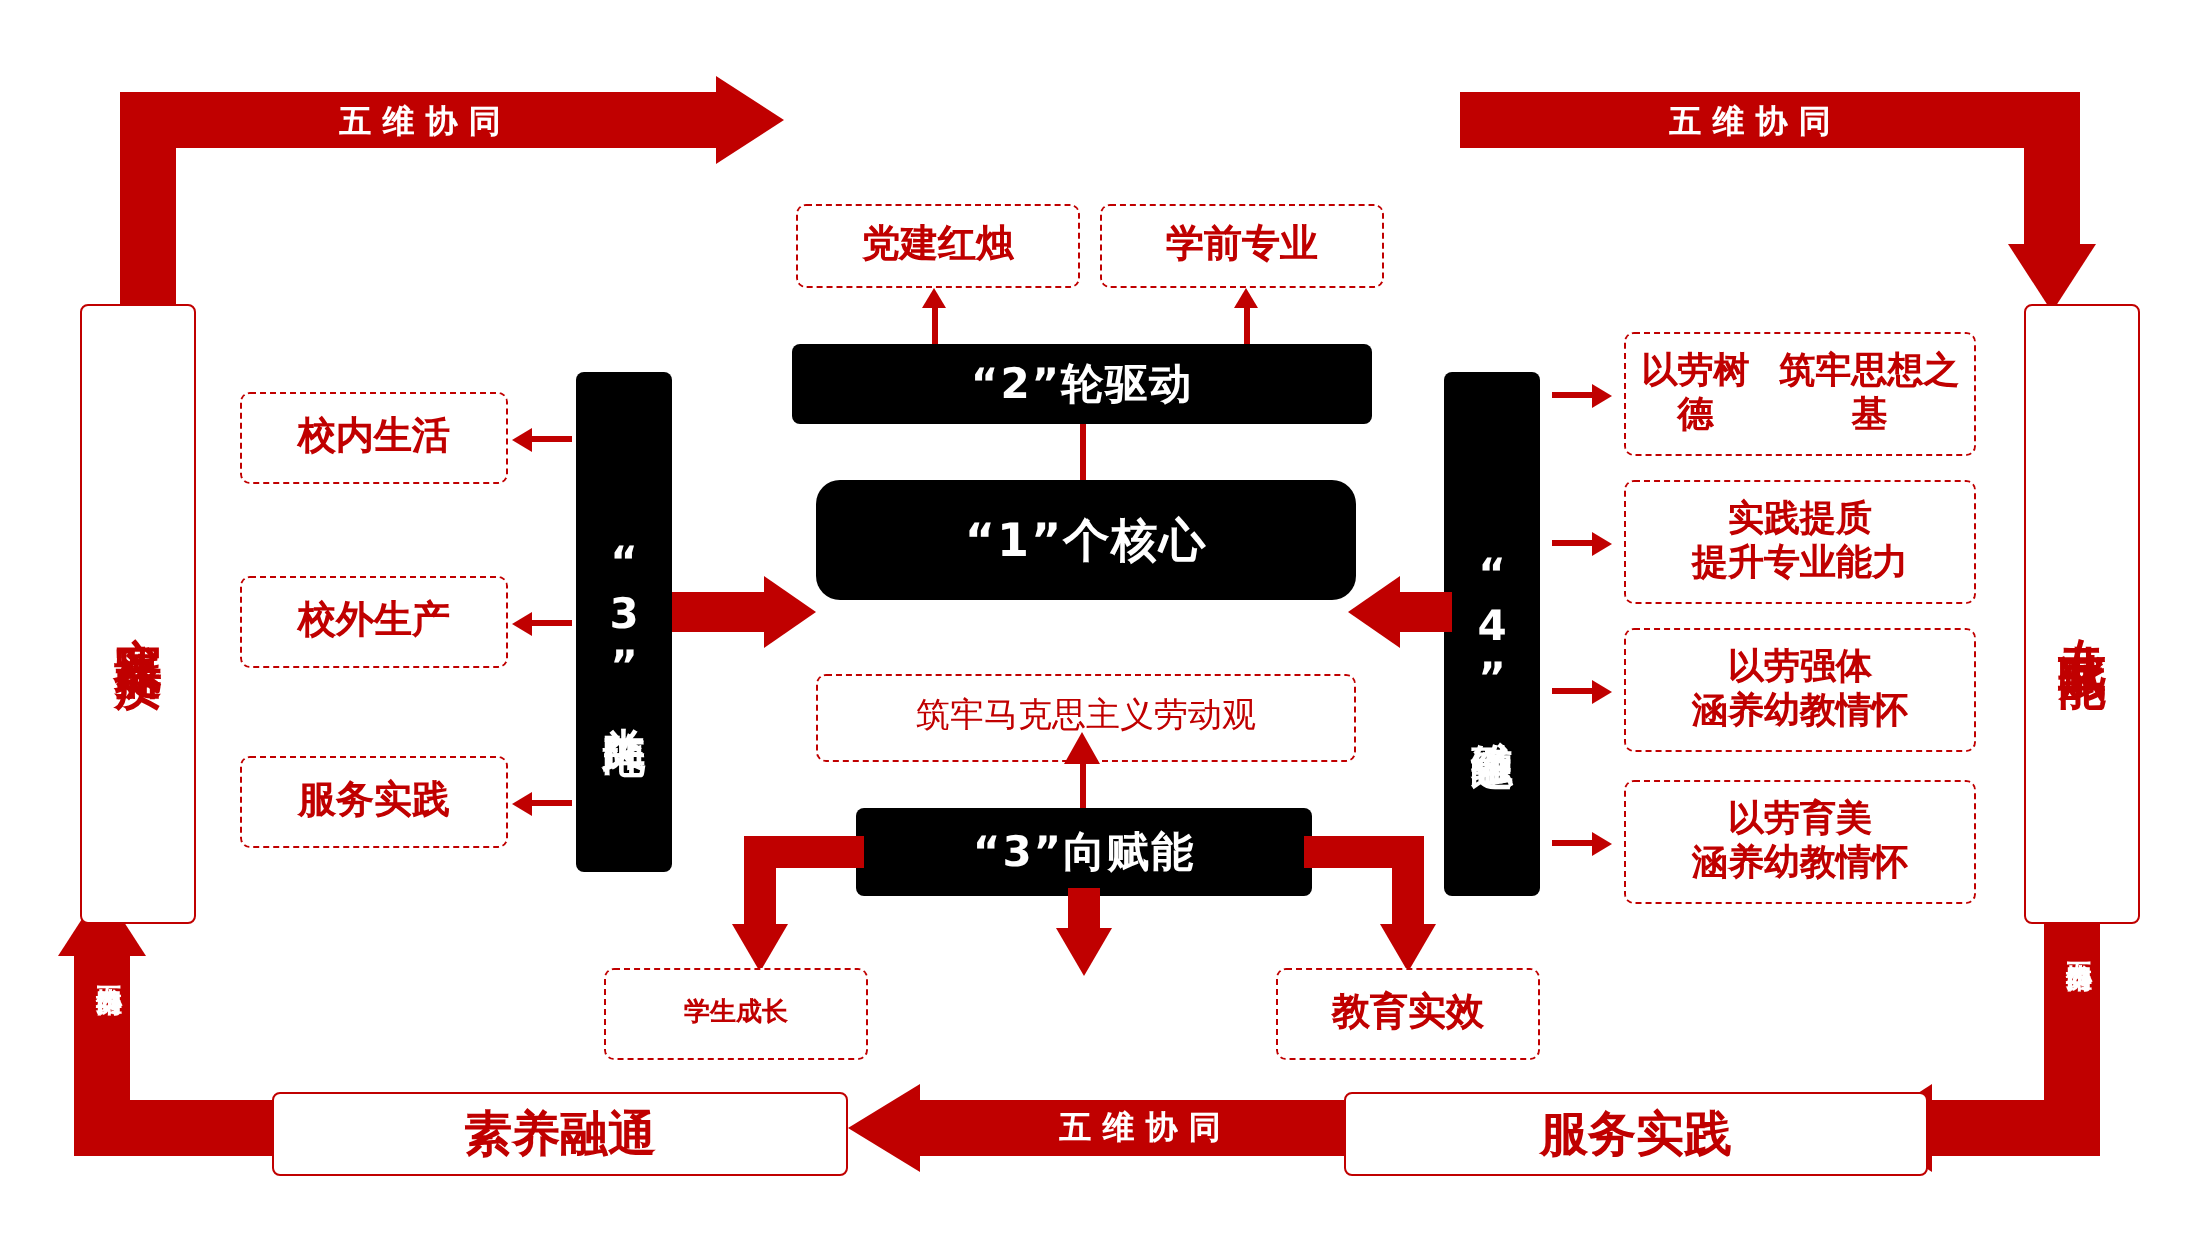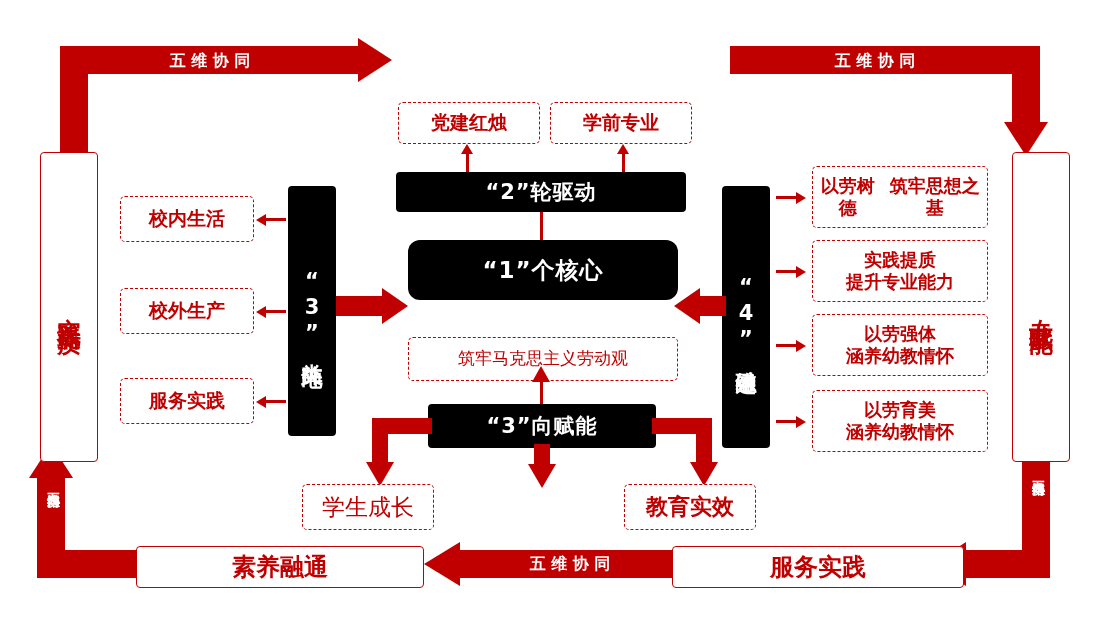--- a/index.html
+++ b/index.html
@@ -207,20 +207,20 @@
   <div class="abs red-bar" style="left:372px; top:418px; width:16px; height:48px;"></div>
   <div class="abs tri" style="left:366px; top:462px; border-left:14px solid transparent; border-right:14px solid transparent; border-top:24px solid #C00000;"></div>
 
   <div class="abs red-bar" style="left:534px; top:444px; width:16px; height:24px;"></div>
   <div class="abs tri" style="left:528px; top:464px; border-left:14px solid transparent; border-right:14px solid transparent; border-top:24px solid #C00000;"></div>
 
   <div class="abs red-bar" style="left:652px; top:418px; width:60px; height:16px;"></div>
   <div class="abs red-bar" style="left:696px; top:418px; width:16px; height:48px;"></div>
   <div class="abs tri" style="left:690px; top:462px; border-left:14px solid transparent; border-right:14px solid transparent; border-top:24px solid #C00000;"></div>
 
-  <div class="abs dashed-box" style="left:302px; top:484px; width:132px; height:46px; font-size:23px; font-weight:normal;">
+  <div class="abs dashed-box" style="left:302px; top:484px; width:132px; height:46px; font-size:13px; font-weight:bold;">
     <span>学生成长</span>
   </div>
-  <div class="abs dashed-box" style="left:624px; top:484px; width:132px; height:46px; font-size:22px; font-weight:bold;text-align:center;">
+  <div class="abs dashed-box" style="left:638px; top:484px; width:132px; height:46px; font-size:19px; font-weight:bold;text-align:center;">
     <span>教育实效</span>
   </div>
 
 </div>
 
 </body></html>

